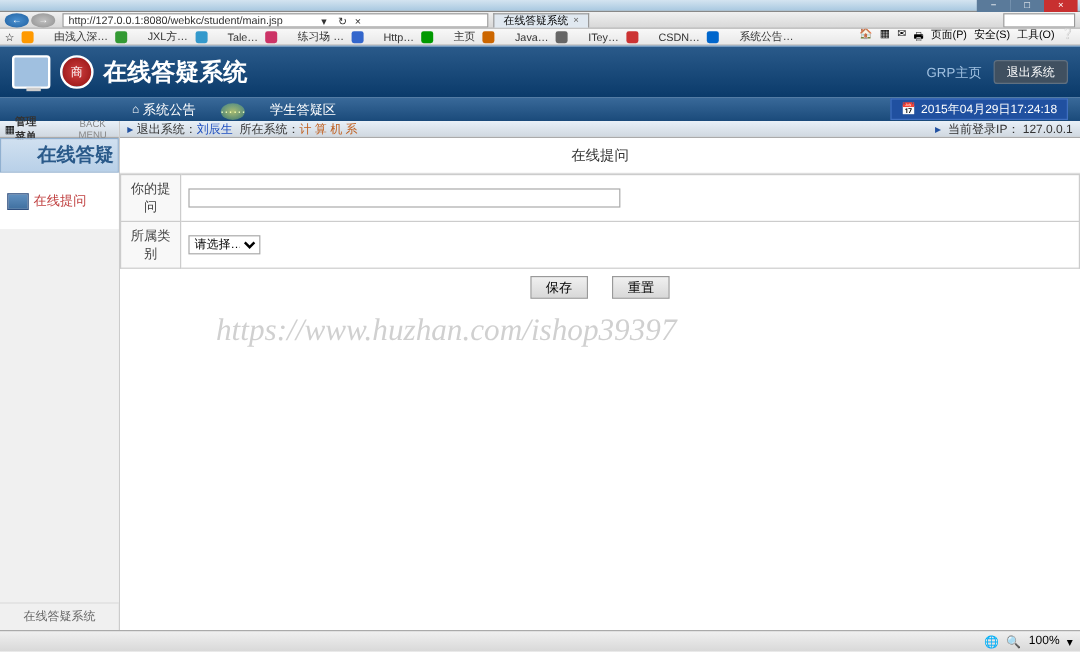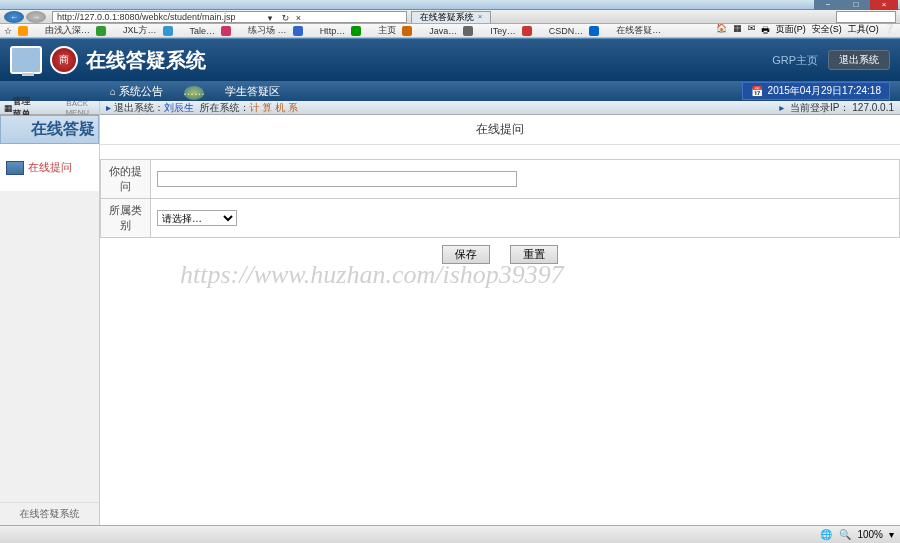--- a/index.html
+++ b/index.html
@@ -63,26 +63,26 @@
 .side-footer { padding: 4px; font-size: 10px; color: #666; text-align: center; border-top: 1px solid #ddd; }
 
 .main { flex: 1; display: flex; flex-direction: column; }
 .info-bar { height: 14px; background: linear-gradient(#e8f0f8, #d0d8e0); display: flex; align-items: center; padding: 0 6px; font-size: 10px; border-bottom: 1px solid #aaa; }
 .info-bullet { color: #2050a0; margin-right: 3px; }
 .info-label { color: #333; }
 .info-value { color: #2050c0; }
 .info-right { margin-left: auto; }
 
 .form-title { text-align: center; padding: 6px; font-size: 12px; color: #333; border-bottom: 1px solid #ddd; }
-.form-table { width: 100%; border-collapse: collapse; margin-top: 14px; }
+.form-table { width: 100%; border-collapse: collapse; }
 .form-table td { border: 1px solid #ccc; padding: 4px 6px; font-size: 11px; }
 .form-label-cell { width: 50px; text-align: center; background: #f8f8f8; color: #444; }
 .text-input { width: 360px; height: 16px; border: 1px solid #aaa; padding: 0 2px; font-size: 11px; }
 .text-area { width: 410px; height: 70px; border: 1px solid #aaa; padding: 2px; font-size: 11px; resize: none; }
-.select-box { width: 80px; height: 16px; border: 1px solid #aaa; font-size: 10px; background: #fff; }
+.select-box { width: 60px; height: 16px; border: 1px solid #aaa; font-size: 10px; background: #fff; }
 .btn-row { text-align: center; padding: 6px; }
 .form-btn { background: linear-gradient(#f0f0f0, #d8d8d8); border: 1px solid #999; padding: 1px 12px; font-size: 11px; margin: 0 8px; cursor: pointer; }
 
 
 .status-bar { position: absolute; bottom: 0; left: 0; right: 0; height: 18px; background: linear-gradient(#f0f0f0, #d8d8d8); border-top: 1px solid #aaa; display: flex; align-items: center; padding: 0 6px; font-size: 10px; }
 .status-right { margin-left: auto; display: flex; align-items: center; gap: 6px; }
 
 .watermark { position: absolute; top: 260px; left: 180px; font-size: 26px; color: rgba(120,120,120,0.35); font-family: Georgia, serif; font-style: italic; pointer-events: none; z-index: 100; }
 </style>
 </head>
@@ -150,21 +150,21 @@
   <div class="bookmark">
       <span class="fav-icon" style="background:#666"></span>
       <span>ITey…</span>
     </div>
   <div class="bookmark">
       <span class="fav-icon" style="background:#c33"></span>
       <span>CSDN…</span>
     </div>
   <div class="bookmark">
       <span class="fav-icon" style="background:#06c"></span>
-      <span>在线答疑…</span>
+      <span>系统公告…</span>
     </div>
   <div class="bm-right">
     <span>🏠</span>
     <span>▦</span>
     <span>✉</span>
     <span>🖶</span>
     <span>页面(P)</span>
     <span>安全(S)</span>
     <span>工具(O)</span>
     <span>❔</span>

